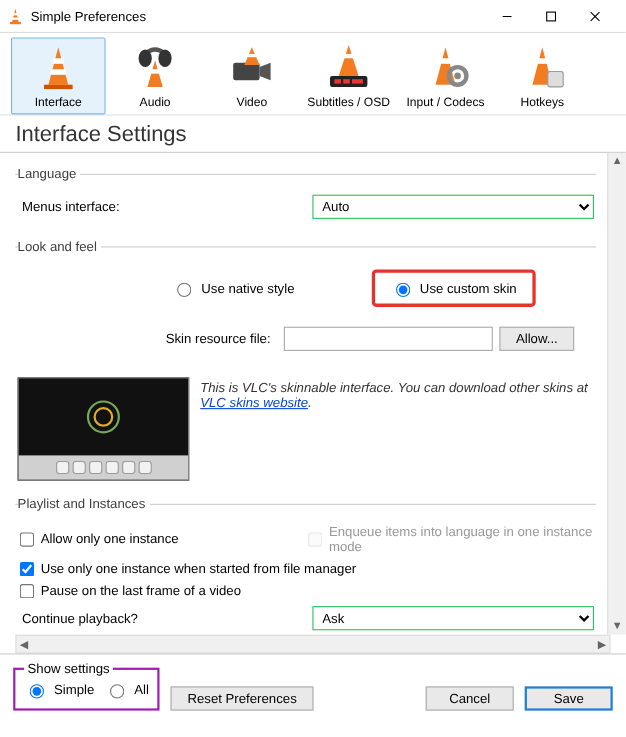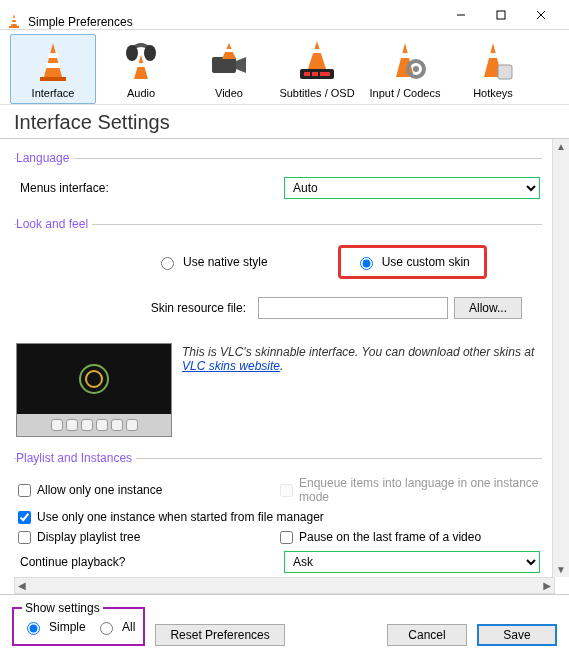--- a/index.html
+++ b/index.html
@@ -9,21 +9,21 @@
     font-size: 12px;
     background: #fff;
     width: 569px;
     height: 670px;
     overflow: hidden;
     color: #000;
   }
   .titlebar {
     height: 30px;
     display: flex;
-    align-items: flex-end;
+    align-items: center;
     padding: 0 8px 0 6px;
     border-bottom: 1px solid #ddd;
     background: #fff;
   }
   .titlebar .icon { width: 16px; height: 16px; margin-right: 6px; }
   .titlebar .title { flex: 1; font-size: 12px; }
   .winbtn { width: 40px; height: 28px; display:flex; align-items:center; justify-content:center; color:#333; }
   .toolbar {
     display: flex;
     padding: 4px 10px 0 10px;
@@ -78,21 +78,21 @@
     border: 1px solid #ccc;
     border-left: none;
     border-right: none;
     border-bottom: none;
     margin: 6px 0 10px 0;
     padding: 8px 2px 4px 2px;
   }
   fieldset.group legend {
     font-size: 12px;
     padding: 0 4px 0 0;
-    color: #8b5cf6;
+    color: #404040;
   }
   .row { display:flex; align-items:center; margin: 4px 0; }
   .row label.lbl { width: 268px; padding-left: 4px; }
   select.combo {
     flex: 1;
     height: 22px;
     border: 1px solid #22c55e;
     background: #fff;
     font-size: 12px;
     padding: 0 4px;
@@ -332,24 +332,20 @@
           <span>Enqueue items into language in one instance mode</span>
         </label>
       </div>
       <label class="check-row">
         <input type="checkbox" checked="" style="">
         <span>Use only one instance when started from file manager</span>
       </label>
       <div class="two-col">
         <label class="check-row">
           <input type="checkbox" style="">
-          <span>Display playlist tree</span>
-        </label>
-        <label class="check-row">
-          <input type="checkbox" style="">
           <span>Pause on the last frame of a video</span>
         </label>
       </div>
       <div class="row">
         <label class="lbl">Continue playback?</label>
         <select class="combo">
           <option>Ask</option>
         </select>
       </div>
     </fieldset>

